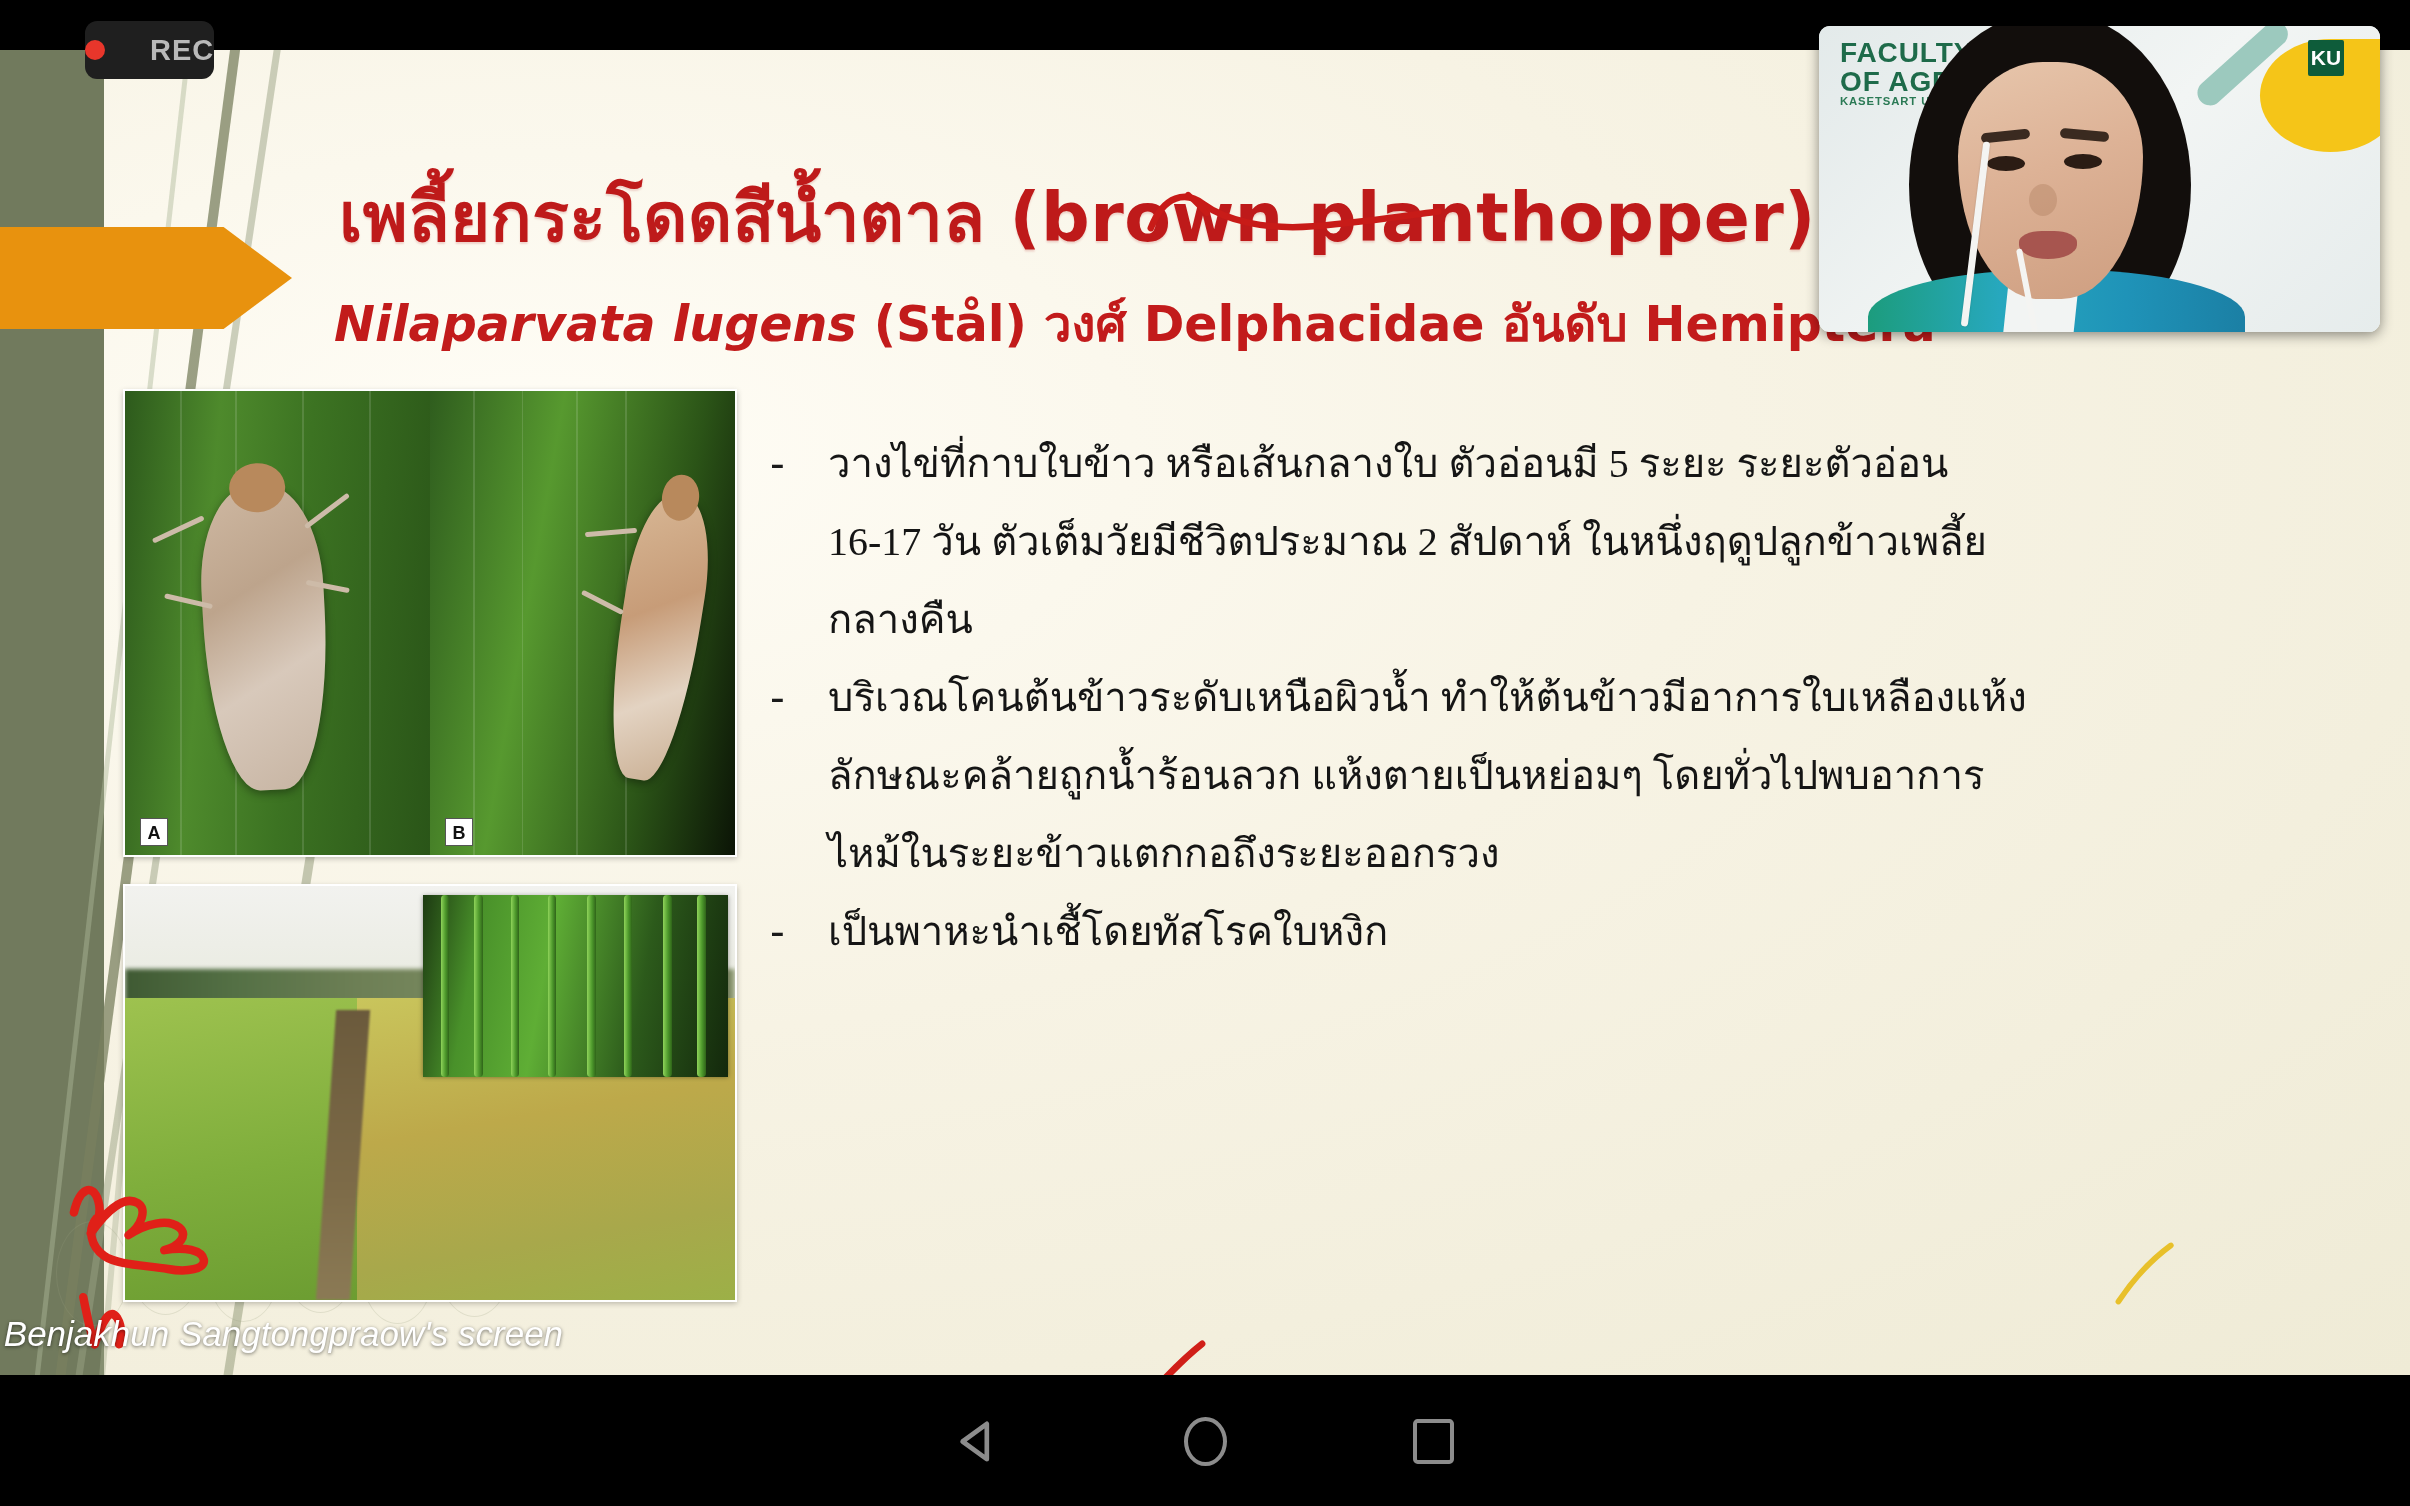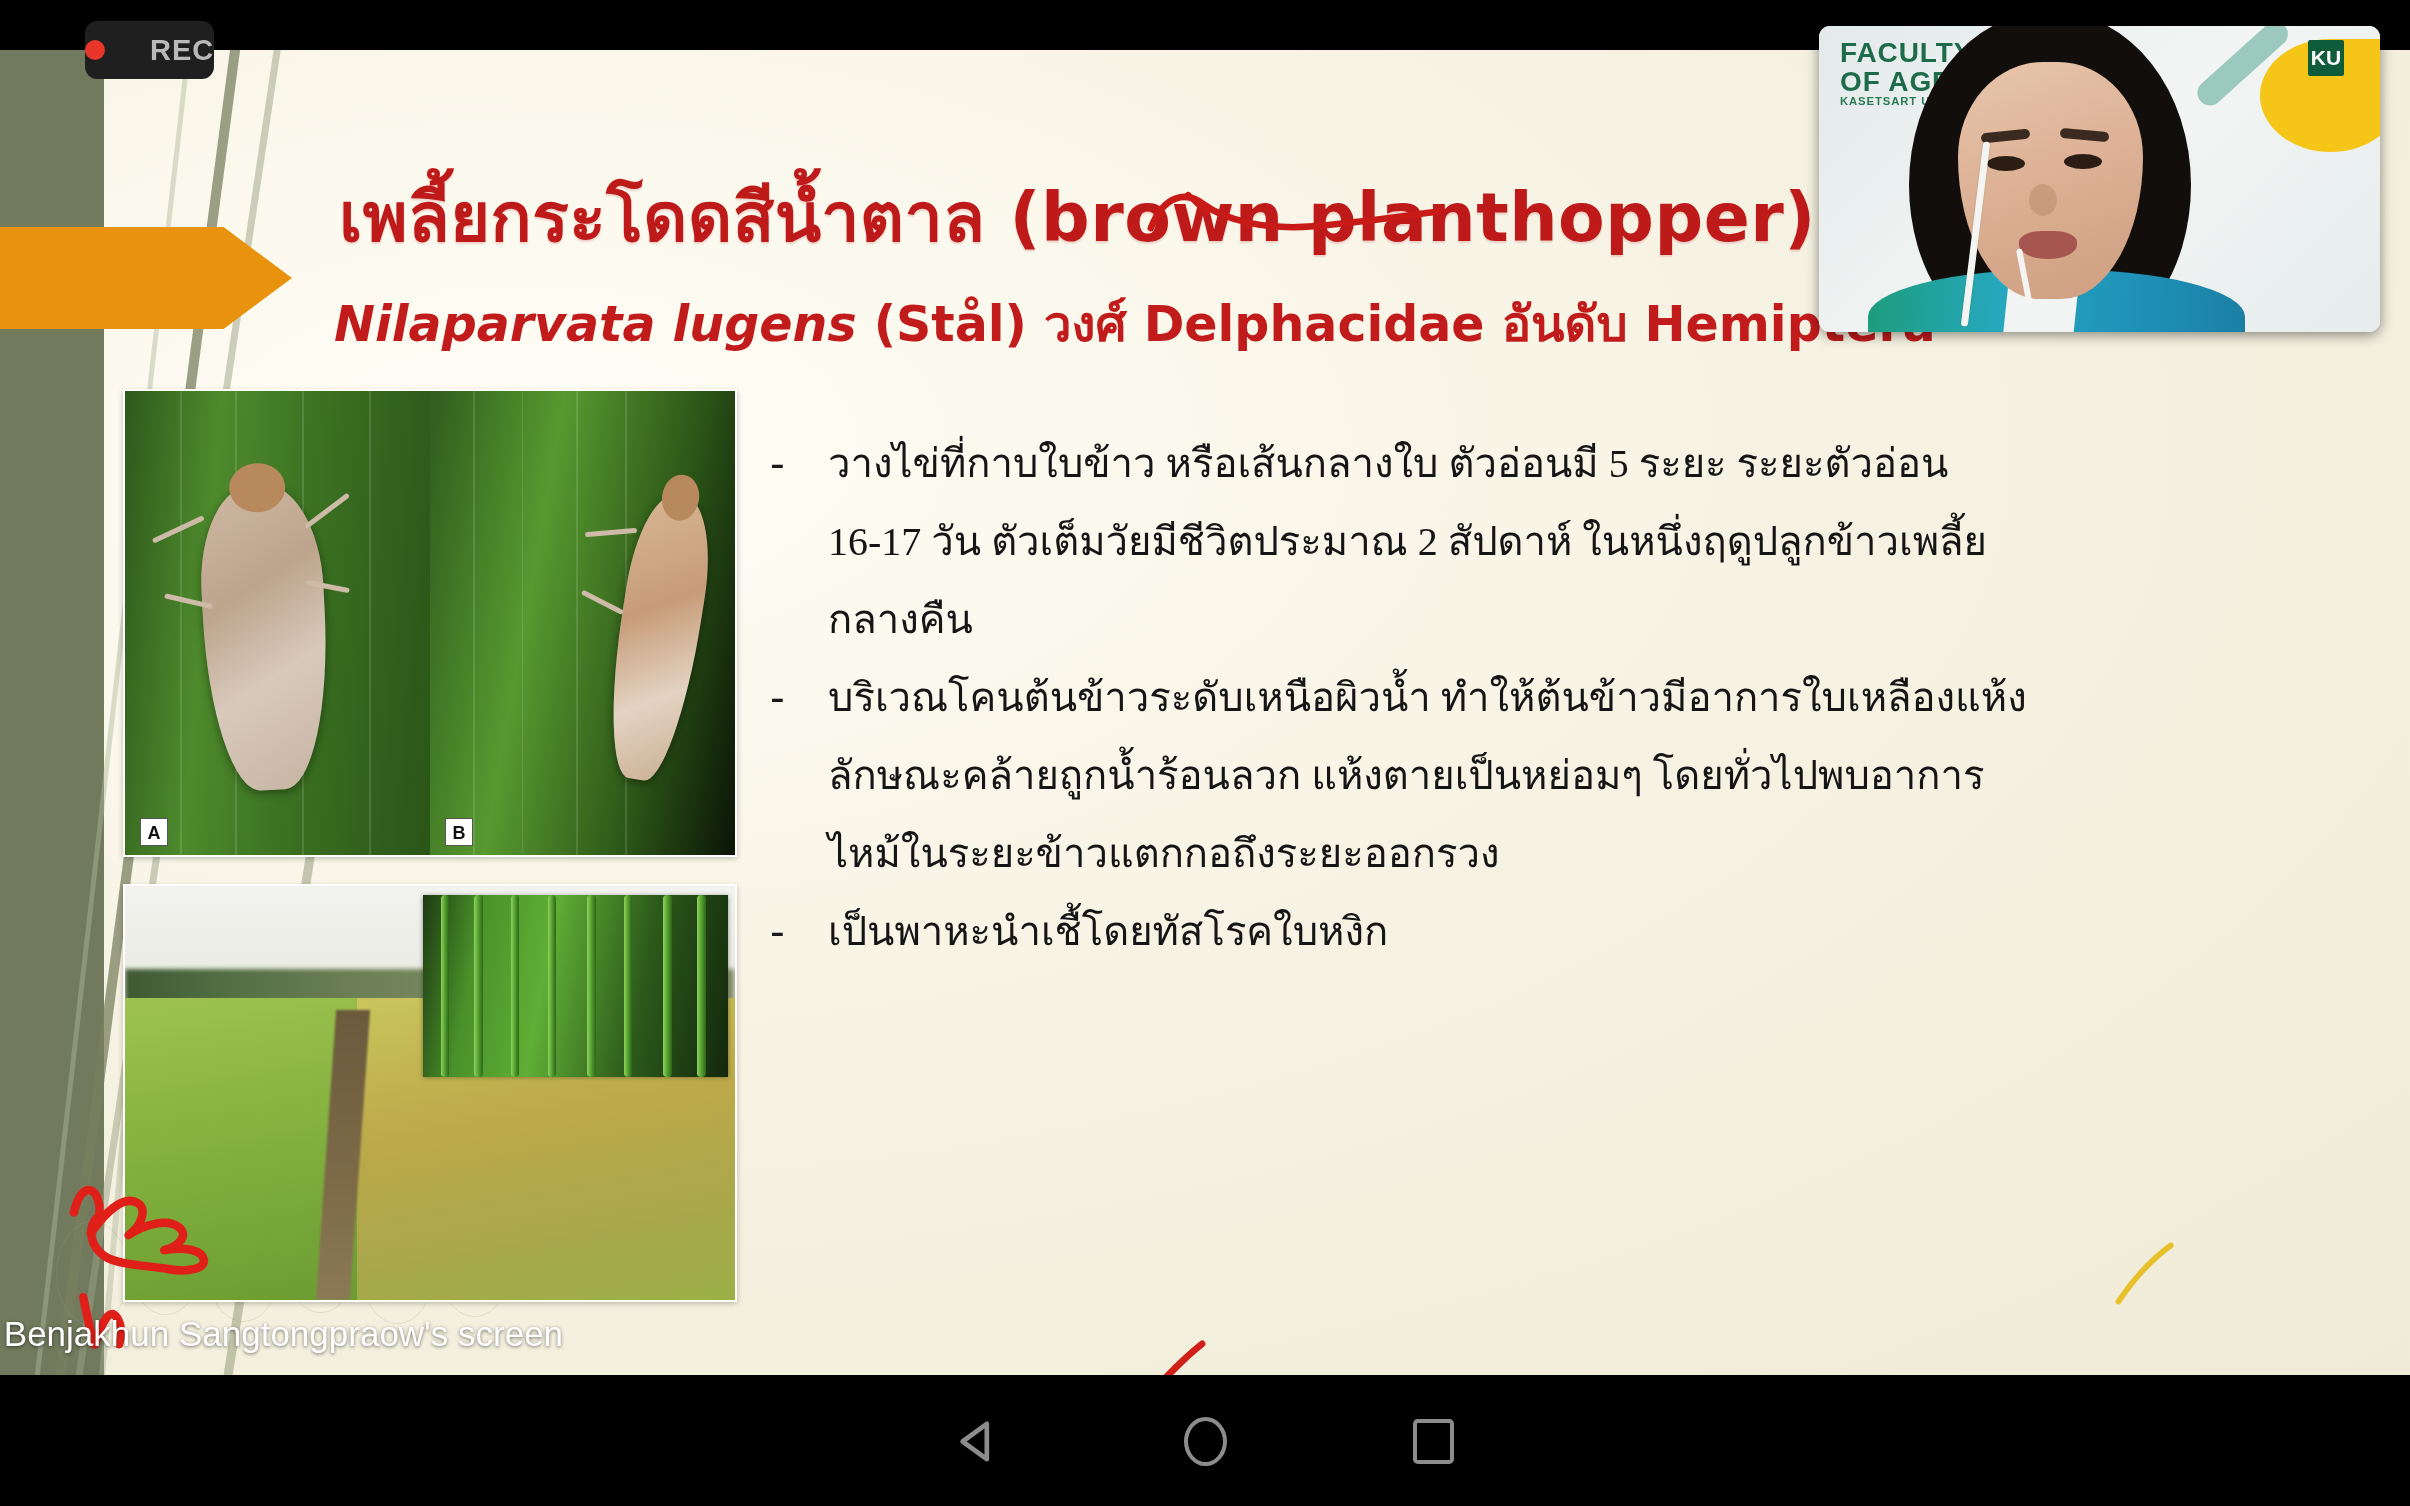--- a/index.html
+++ b/index.html
@@ -348,21 +348,21 @@
       </div>
 
       <svg style="position:absolute;left:1121px;top:1290px;width:132px;height:85px;" viewBox="0 0 140 90">
         <path d="M6,86 C30,58 58,26 86,4" fill="none" stroke="#D01F18" stroke-width="7" stroke-linecap="round"></path>
       </svg>
       <svg style="position:absolute;left:2109px;top:1186px;width:75px;height:75px;" viewBox="0 0 80 80">
         <path d="M10,70 C26,46 44,26 66,10" fill="none" stroke="#E8C02A" stroke-width="6" stroke-linecap="round"></path>
       </svg>
     </div>
 
-    <div class="presenter-label" style="top:1264px;">Benjakhun Sangtongpraow's screen</div>
+    <div class="presenter-label" style="top:1264px;font-style:italic;">Benjakhun Sangtongpraow's screen</div>
   </div>
 
   <div class="rec-chip">
     <span class="rec-dot"></span>
     <span class="rec-label">REC</span>
   </div>
 
   <div class="webcam">
     <div class="cam-wall"></div>
 

